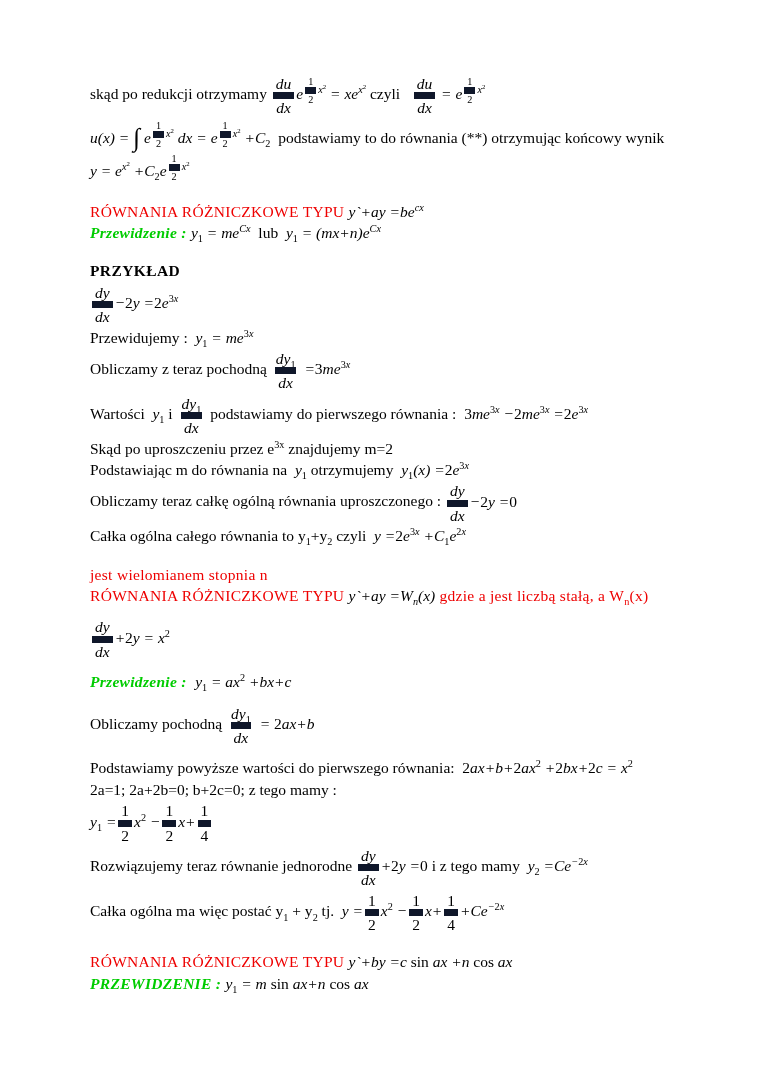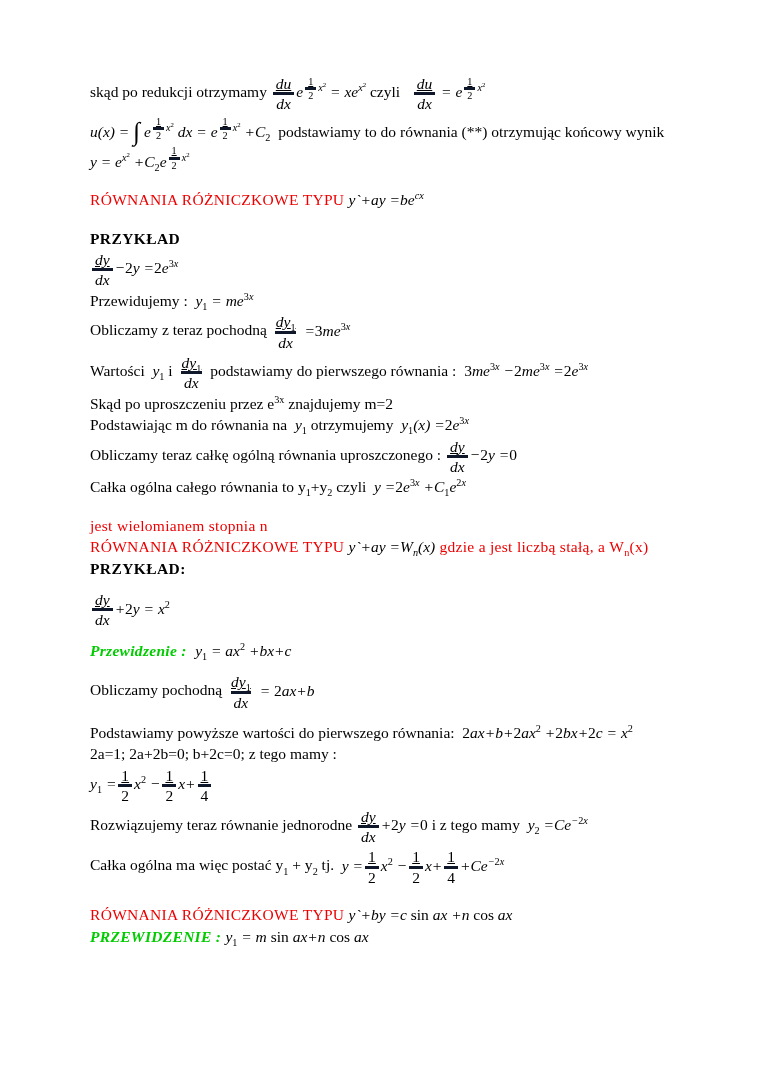--- a/index.html
+++ b/index.html
@@ -20,48 +20,48 @@
   .seg-bold { font-weight:bold; letter-spacing:0.4px; }
   .seg-hred { color:var(--heading_red); font-weight:normal; letter-spacing:0.3px; }
   .seg-hgreen { color:var(--heading_green); font-weight:bold; font-style:italic; letter-spacing:0.3px; }
   .up { font-style:normal; }
   sup { font-size:66%; line-height:0; }
   sub { font-size:66%; line-height:0; }
   .frac {
     display:inline-flex; flex-direction:column; align-items:center;
     vertical-align:middle; text-align:center; line-height:1.12; margin:1px 2px;
   }
-  .fnum { display:block; padding:0 3px;text-decoration:underline; }
-  .fden { display:block; border-top:3px solid #0f172a; padding:0 3px; }
+  .fnum { display:block; padding:0 3px; }
+  .fden { display:block; border-top:7px solid #0f172a; padding:0 3px; }
   .intg { font-size:1.65em; font-style:normal; vertical-align:-0.12em; line-height:0.9; font-weight:normal; }
 </style>
 </head>
 <body>
 
 <div class="page">
   <div class="content">
       <div class="line"><span class="seg-text">skąd po redukcji otrzymamy </span><span class="seg-math"><span class="frac"><span class="fnum">du</span><span class="fden">dx</span></span>e<sup><span class="frac"><span class="fnum"><span class="up">1</span></span><span class="fden"><span class="up">2</span></span></span>x<sup><span class="up">2</span></sup></sup> = xe<sup>x<sup><span class="up">2</span></sup></sup></span><span class="seg-text"> czyli   </span><span class="seg-math"><span class="frac"><span class="fnum">du</span><span class="fden">dx</span></span> = e<sup><span class="frac"><span class="fnum"><span class="up">1</span></span><span class="fden"><span class="up">2</span></span></span>x<sup><span class="up">2</span></sup></sup></span></div>
       <div class="line"><span class="seg-math">u(x) = <span class="intg">∫</span> e<sup><span class="frac"><span class="fnum"><span class="up">1</span></span><span class="fden"><span class="up">2</span></span></span>x<sup><span class="up">2</span></sup></sup> dx = e<sup><span class="frac"><span class="fnum"><span class="up">1</span></span><span class="fden"><span class="up">2</span></span></span>x<sup><span class="up">2</span></sup></sup> +C<sub><span class="up">2</span></sub></span><span class="seg-text">  podstawiamy to do równania (**) otrzymując końcowy wynik</span></div>
       <div class="line"><span class="seg-math">y = e<sup>x<sup><span class="up">2</span></sup></sup> +C<sub><span class="up">2</span></sub>e<sup><span class="frac"><span class="fnum"><span class="up">1</span></span><span class="fden"><span class="up">2</span></span></span>x<sup><span class="up">2</span></sup></sup></span></div>
       <div class="blank"></div>
       <div class="line"><span class="seg-hred">RÓWNANIA RÓŻNICZKOWE TYPU </span><span class="seg-math">y`+ay =be<sup>cx</sup></span></div>
+      <div class="line"><span class="seg-hgreen">Przewidzenie : </span><span class="seg-math">y<sub><span class="up">1</span></sub> = me<sup>Cx</sup></span><span class="seg-text">  lub  </span><span class="seg-math">y<sub><span class="up">1</span></sub> = (mx+n)e<sup>Cx</sup></span></div>
       <div class="blank"></div>
       <div class="line"><span class="seg-bold">PRZYKŁAD</span></div>
       <div class="line"><span class="seg-math"><span class="frac"><span class="fnum">dy</span><span class="fden">dx</span></span>−<span class="up">2</span>y =<span class="up">2</span>e<sup><span class="up">3</span>x</sup></span></div>
       <div class="line"><span class="seg-text">Przewidujemy :  </span><span class="seg-math">y<sub><span class="up">1</span></sub> = me<sup><span class="up">3</span>x</sup></span></div>
       <div class="line"><span class="seg-text">Obliczamy z teraz pochodną </span><span class="seg-math"><span class="frac"><span class="fnum">dy<sub><span class="up">1</span></sub></span><span class="fden">dx</span></span> =<span class="up">3</span>me<sup><span class="up">3</span>x</sup></span></div>
       <div class="line"><span class="seg-text">Wartości  </span><span class="seg-math">y<sub><span class="up">1</span></sub></span><span class="seg-text"> i </span><span class="seg-math"><span class="frac"><span class="fnum">dy<sub><span class="up">1</span></sub></span><span class="fden">dx</span></span></span><span class="seg-text"> podstawiamy do pierwszego równania :  </span><span class="seg-math"><span class="up">3</span>me<sup><span class="up">3</span>x</sup> −<span class="up">2</span>me<sup><span class="up">3</span>x</sup> =<span class="up">2</span>e<sup><span class="up">3</span>x</sup></span></div>
       <div class="line"><span class="seg-text">Skąd po uproszczeniu przez e</span><sup class="seg-text">3x</sup><span class="seg-text"> znajdujemy m=2</span></div>
       <div class="line"><span class="seg-text">Podstawiając m do równania na  </span><span class="seg-math">y<sub><span class="up">1</span></sub></span><span class="seg-text"> otrzymujemy  </span><span class="seg-math">y<sub><span class="up">1</span></sub>(x) =<span class="up">2</span>e<sup><span class="up">3</span>x</sup></span></div>
       <div class="line"><span class="seg-text">Obliczamy teraz całkę ogólną równania uproszczonego : </span><span class="seg-math"><span class="frac"><span class="fnum">dy</span><span class="fden">dx</span></span>−<span class="up">2</span>y =<span class="up">0</span></span></div>
       <div class="line"><span class="seg-text">Całka ogólna całego równania to y</span><sub class="seg-text">1</sub><span class="seg-text">+y</span><sub class="seg-text">2</sub><span class="seg-text"> czyli  </span><span class="seg-math">y =<span class="up">2</span>e<sup><span class="up">3</span>x</sup> +C<sub><span class="up">1</span></sub>e<sup><span class="up">2</span>x</sup></span></div>
       <div class="blank"></div>
       <div class="line"><span class="seg-hred">jest wielomianem stopnia n</span></div>
       <div class="line"><span class="seg-hred">RÓWNANIA RÓŻNICZKOWE TYPU </span><span class="seg-math">y`+ay =W<sub>n</sub>(x)</span><span class="seg-hred"> gdzie a jest liczbą stałą, a W</span><sub class="seg-hred">n</sub><span class="seg-hred">(x)</span></div>
-      <div class="line"><span class="seg-bold">PRZYKŁAD:</span></div>
       <div class="blank-sm"></div>
       <div class="line"><span class="seg-math"><span class="frac"><span class="fnum">dy</span><span class="fden">dx</span></span>+<span class="up">2</span>y = x<sup><span class="up">2</span></sup></span></div>
       <div class="blank-sm"></div>
       <div class="line"><span class="seg-hgreen">Przewidzenie :  </span><span class="seg-math">y<sub><span class="up">1</span></sub> = ax<sup><span class="up">2</span></sup> +bx+c</span></div>
       <div class="blank-sm"></div>
       <div class="line"><span class="seg-text">Obliczamy pochodną </span><span class="seg-math"><span class="frac"><span class="fnum">dy<sub><span class="up">1</span></sub></span><span class="fden">dx</span></span> = <span class="up">2</span>ax+b</span></div>
       <div class="blank-sm"></div>
       <div class="line"><span class="seg-text">Podstawiamy powyższe wartości do pierwszego równania:  </span><span class="seg-math"><span class="up">2</span>ax+b+<span class="up">2</span>ax<sup><span class="up">2</span></sup> +<span class="up">2</span>bx+<span class="up">2</span>c = x<sup><span class="up">2</span></sup></span></div>
       <div class="line"><span class="seg-text">2a=1; 2a+2b=0; b+2c=0; z tego mamy :</span></div>
       <div class="line"><span class="seg-math">y<sub><span class="up">1</span></sub> =<span class="frac"><span class="fnum"><span class="up">1</span></span><span class="fden"><span class="up">2</span></span></span>x<sup><span class="up">2</span></sup> −<span class="frac"><span class="fnum"><span class="up">1</span></span><span class="fden"><span class="up">2</span></span></span>x+<span class="frac"><span class="fnum"><span class="up">1</span></span><span class="fden"><span class="up">4</span></span></span></span></div>

